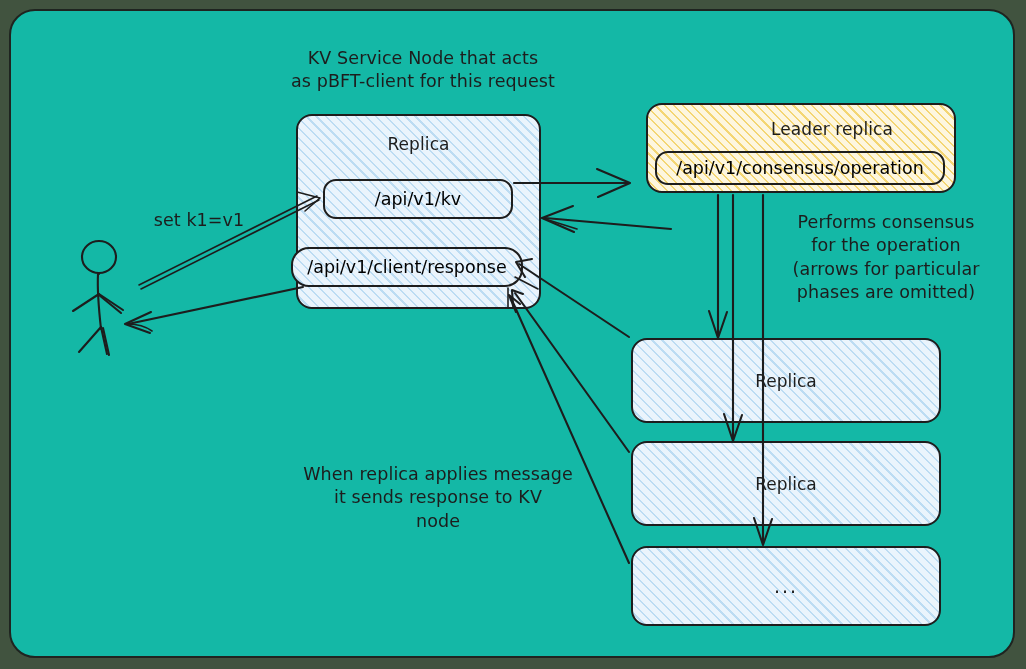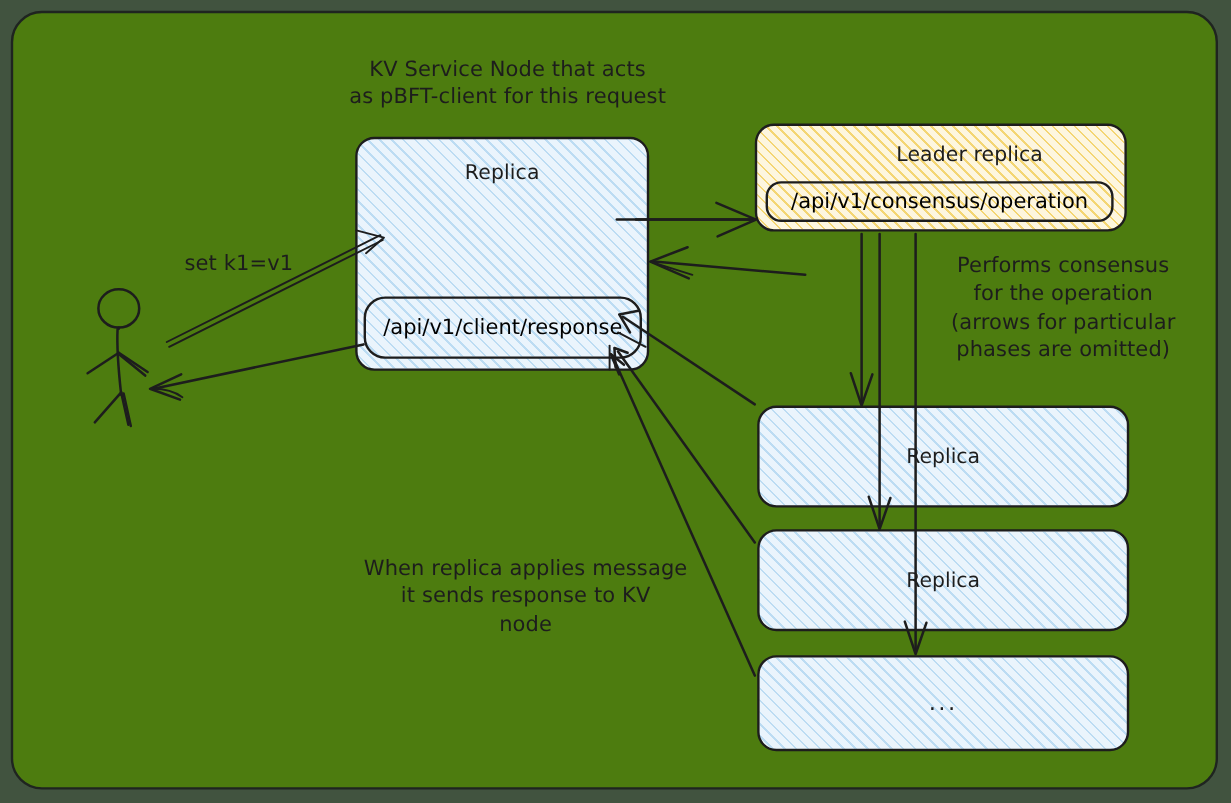--- a/index.html
+++ b/index.html
@@ -18,21 +18,21 @@
     width: 1026px;
     height: 669px;
     background: #41533f;
   }
   #canvas {
     position: absolute;
     left: 9px;
     top: 9px;
     width: 1006px;
     height: 649px;
-    background: #4d7c0f;
+    background: #14b8a6;
     border: 2.5px solid #1f2420;
     border-radius: 26px;
     box-sizing: border-box;
     overflow: hidden;
   }
   svg.layer {
     position: absolute;
     left: 0;
     top: 0;
     width: 1026px;
@@ -77,20 +77,21 @@
   }
   .yellow {
     background-color: #fdf6df;
     background-image: repeating-linear-gradient(
       45deg,
       rgba(240,200,70,0.70) 0px,
       rgba(240,200,70,0.70) 1.6px,
       rgba(255,255,255,0) 1.6px,
       rgba(255,255,255,0) 6.5px
     );
+    margin-left: 17px;
   }
   .endpoint {
     position: absolute;
     box-sizing: border-box;
     border: 2.2px solid #1d1d1d;
     border-radius: 13px;
     display: flex;
     align-items: center;
     justify-content: center;
   }
@@ -120,28 +121,31 @@
 <div id="stage">
   <div id="canvas">
 
     <div class="lbl note" style="left:242px; top:36px; width:340px;"><span style="display:block;">KV Service Node that acts
 as pBFT-client for this request</span></div>
 
     <div class="nodebox blue" style="left:285px; top:103px; width:245px; height:195px;">
     </div>
     <div class="lbl boxlabel" style="left:285px; top:122px; width:245px;">Replica</div>
 
-
-    <div class="endpoint blue" style="left:292px; top:236px; width:232px; height:52px;border-radius:18px;">
+    <div class="endpoint blue" style="left:312px; top:168px; width:190px; height:40px;">
+      <span class="ep">/api/v1/kv</span>
+    </div>
+
+    <div class="endpoint blue" style="left:280px; top:236px; width:232px; height:40px;border-radius:18px;">
       <span class="ep">/api/v1/client/response</span>
     </div>
 
     <div class="nodebox yellow" style="left:618px; top:92px; width:310px; height:90px;">
     </div>
-    <div class="lbl boxlabel" style="left:618px; top:107px; width:358px;">Leader replica</div>
+    <div class="lbl boxlabel" style="left:618px; top:107px; width:358px;padding-left:24px;">Leader replica</div>
     <div class="endpoint yellow" style="left:627px; top:140px; width:290px; height:34px;">
       <span class="ep">/api/v1/consensus/operation</span>
     </div>
 
     <div class="plainbox blue" style="left:620px; top:327px; width:310px; height:85px;">
       <span class="ctr-text">Replica</span>
     </div>
     <div class="plainbox blue" style="left:620px; top:430px; width:310px; height:85px;">
       <span class="ctr-text">Replica</span>
     </div>

